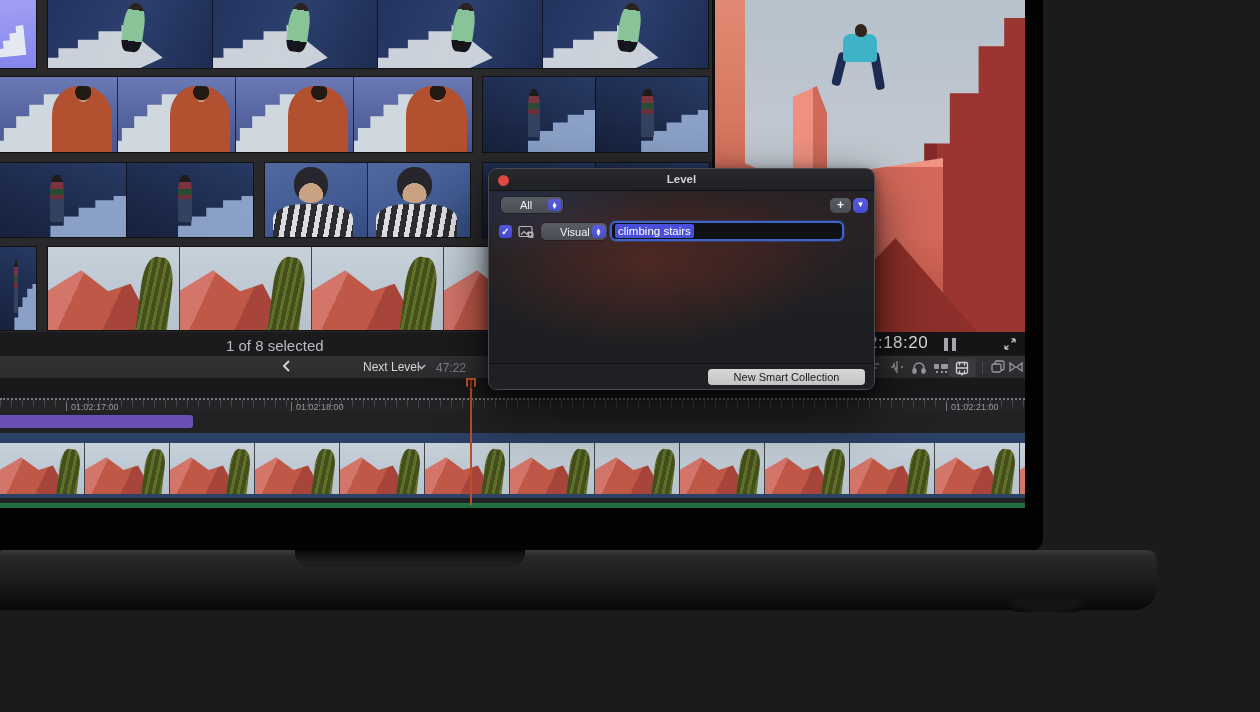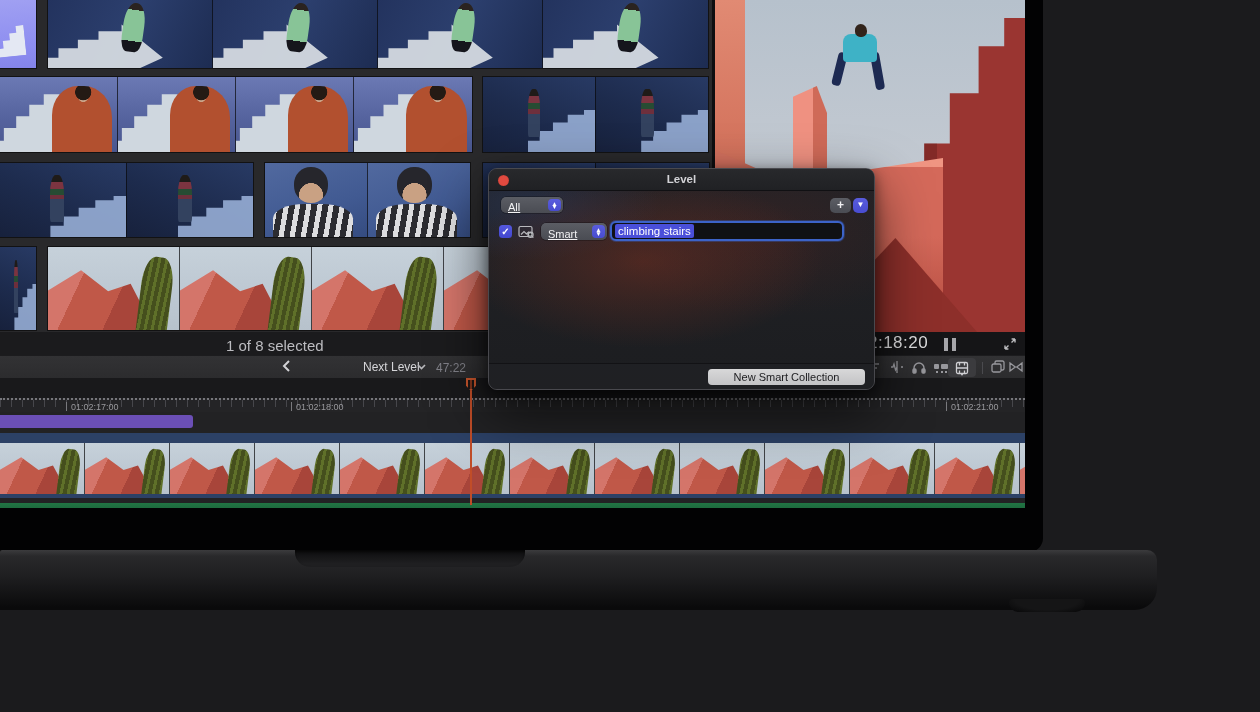--- a/index.html
+++ b/index.html
@@ -162,23 +162,23 @@
       radial-gradient(250px 120px at 40% 42%, rgba(125,48,32,.48), transparent 72%),
       radial-gradient(190px 80px at 10% 16%, rgba(45,62,105,.42), transparent 70%),
       radial-gradient(220px 110px at 72% 30%, rgba(90,35,30,.30), transparent 75%),
       linear-gradient(#222327,#1c1d20); }
   #dlg-titlebar { position:absolute; left:0; top:0; width:100%; height:22px;
     background:linear-gradient(180deg,#28292c,#202124); border-bottom:1px solid #101013; }
   #dlg-close { position:absolute; left:9px; top:6px; width:11px; height:11px;
     border-radius:50%; background:#e14a40; box-shadow:inset 0 0 1px rgba(0,0,0,.4); }
   #dlg-title { position:absolute; left:0; top:4px; width:100%; text-align:center;
     font-size:11.5px; font-weight:700; color:#d2d2d6; }
-  .popup { position:absolute; height:16px; border-radius:5px; display:flex; align-items:flex-end;
+  .popup { position:absolute; height:16px; border-radius:5px; display:flex; align-items:center;
     background:linear-gradient(180deg,#5b5d64,#4a4c53); box-shadow:0 0 0 .5px rgba(0,0,0,.5);
-    font-size:11px; color:#f2f2f4; padding-left:7px;text-decoration:underline; }
+    font-size:11px; color:#f2f2f4; padding-left:19px; }
   .stepper { position:absolute; right:2px; top:2px; bottom:2px; width:13px; border-radius:4px;
     background:linear-gradient(180deg,#595cdd,#484cd0); color:#fff; display:flex;
     flex-direction:column; align-items:center; justify-content:center; line-height:3.2px;
     font-size:6.5px; font-weight:700; }
   #dlg-all { left:12px; top:28px; width:62px; }
   #dlg-add { position:absolute; left:341px; top:29px; width:21px; height:15px; border-radius:5px;
     background:linear-gradient(180deg,#5b5d64,#4a4c53); color:#f0f0f2; text-align:center;
     font-size:12px; line-height:14px; font-weight:700; }
   #dlg-add-menu { position:absolute; left:364px; top:29px; width:15px; height:15px; border-radius:5px;
     background:linear-gradient(180deg,#595cdd,#484cd0); color:#fff; text-align:center;
@@ -413,21 +413,21 @@
     <span id="dlg-visual-icon">
       <svg width="17" height="14" viewBox="0 0 17 14" fill="none" stroke="currentColor" stroke-width="1.2">
         <rect x="1" y="1.5" width="13" height="10" rx="1.5"></rect>
           <path d="M3 9.5 l3-3 2.5 2.5 2-2 2.5 2.5"></path>
         <circle cx="12.5" cy="9.8" r="2.6" fill="#1c1d20"></circle>
           <circle cx="12.2" cy="9.4" r="1.8"></circle>
           <path d="M13.6 10.8 L15.4 12.6"></path>
       </svg>
     </span>
     <div class="popup" id="dlg-visual">
-      <span>Smart</span>
+      <span>Visual</span>
       <span class="stepper">
           <span>▲</span>
           <span>▼</span>
         </span>
     </div>
     <div id="dlg-field">
       <span class="sel">climbing stairs</span>
     </div>
 
     <div id="dlg-footer">

